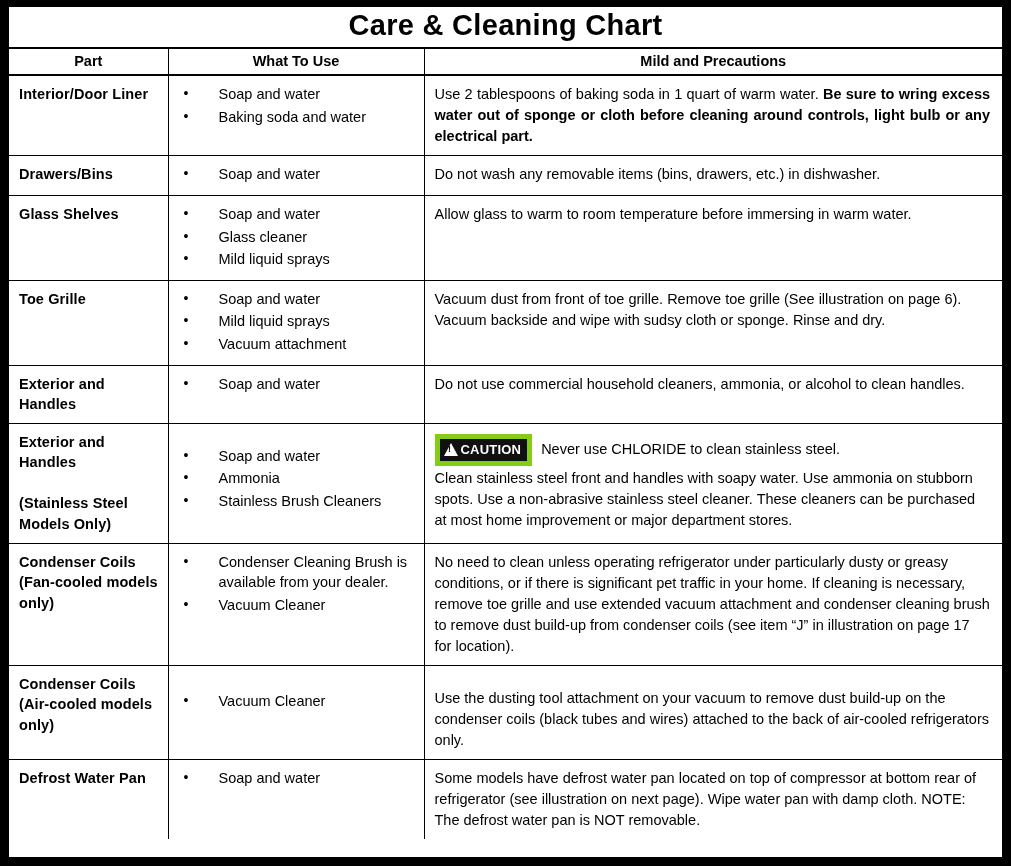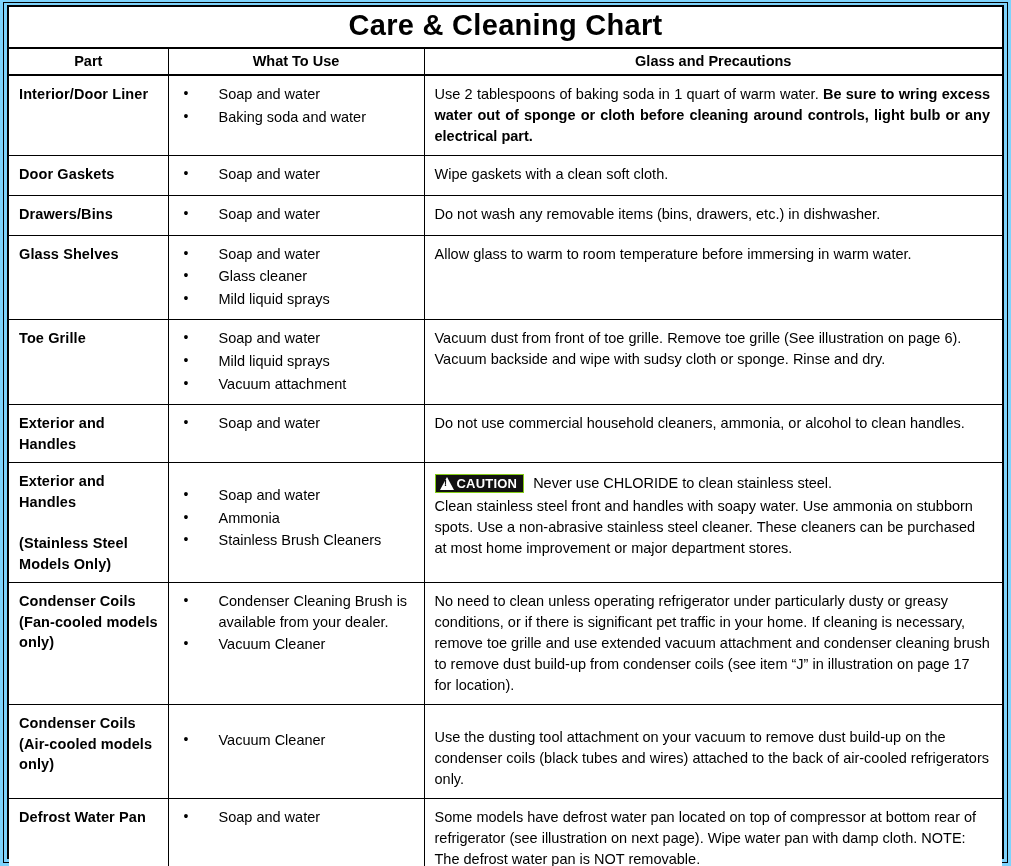--- a/index.html
+++ b/index.html
@@ -14,21 +14,21 @@
     color: #000000;
     overflow: hidden;
   }
 
   
   .page {
     position: relative;
     width: 1011px;
     height: 866px;
     box-sizing: border-box;
-    background: #7dd3fc;
+    background: #000000;
   }
   .frame-outer {
     position: absolute;
     left: 3px;
     top: 2px;
     right: 3px;
     bottom: 3px;
     border: 1px solid #000;
     box-sizing: border-box;
   }
@@ -141,23 +141,23 @@
     align-items: center;
     gap: 9px;
   }
   .caution-badge {
     display: inline-flex;
     align-items: center;
     gap: 3px;
     background: #111111;
     color: #ffffff;
     padding: 2px 6px 2px 4px;
-    height: 19px;
+    height: 32px;
     box-sizing: border-box;
-    border: 1px solid #84cc16;
+    border: 5px solid #84cc16;
   }
   .caution-badge .tri {
     width: 0; height: 0;
     border-left: 7px solid transparent;
     border-right: 7px solid transparent;
     border-bottom: 13px solid #ffffff;
     position: relative;
     flex: 0 0 auto;
   }
   .caution-badge .tri::after {
@@ -200,47 +200,36 @@
     <tbody>
         <tr>
       <td class="title-cell" colspan="3">
         <div class="title-text">Care &amp; Cleaning Chart</div>
       </td>
     </tr>
 
     <tr>
       <th class="hdr first">Part</th>
       <th class="hdr">What To Use</th>
-      <th class="hdr last">Glass and Precautions</th>
+      <th class="hdr last">Mild and Precautions</th>
     </tr>
 
     <tr class="body-row">
       <td class="col-part">Interior/Door Liner</td>
       <td class="col-use">
         <ul class="uses">
           <li><span class="bullet">•</span><span>Soap and water</span></li>
           <li><span class="bullet">•</span><span>Baking soda and water</span></li>
         </ul>
       </td>
       <td class="col-tips">
         <p class="tips-p justify"><span>Use 2 tablespoons of baking soda in 1 quart of warm water. </span><span class="b">Be sure to wring excess water out of sponge or cloth before cleaning around controls, light bulb or any electrical part.</span></p>
       </td>
     </tr>
 
-    <tr class="body-row">
-      <td class="col-part">Door Gaskets</td>
-      <td class="col-use">
-        <ul class="uses">
-          <li><span class="bullet">•</span><span>Soap and water</span></li>
-        </ul>
-      </td>
-      <td class="col-tips">
-        <p class="tips-p">Wipe gaskets with a clean soft cloth.</p>
-      </td>
-    </tr>
 
     <tr class="body-row">
       <td class="col-part">Drawers/Bins</td>
       <td class="col-use">
         <ul class="uses">
           <li><span class="bullet">•</span><span>Soap and water</span></li>
         </ul>
       </td>
       <td class="col-tips">
         <p class="tips-p">Do not wash any removable items (bins, drawers, etc.) in dishwasher.</p>

